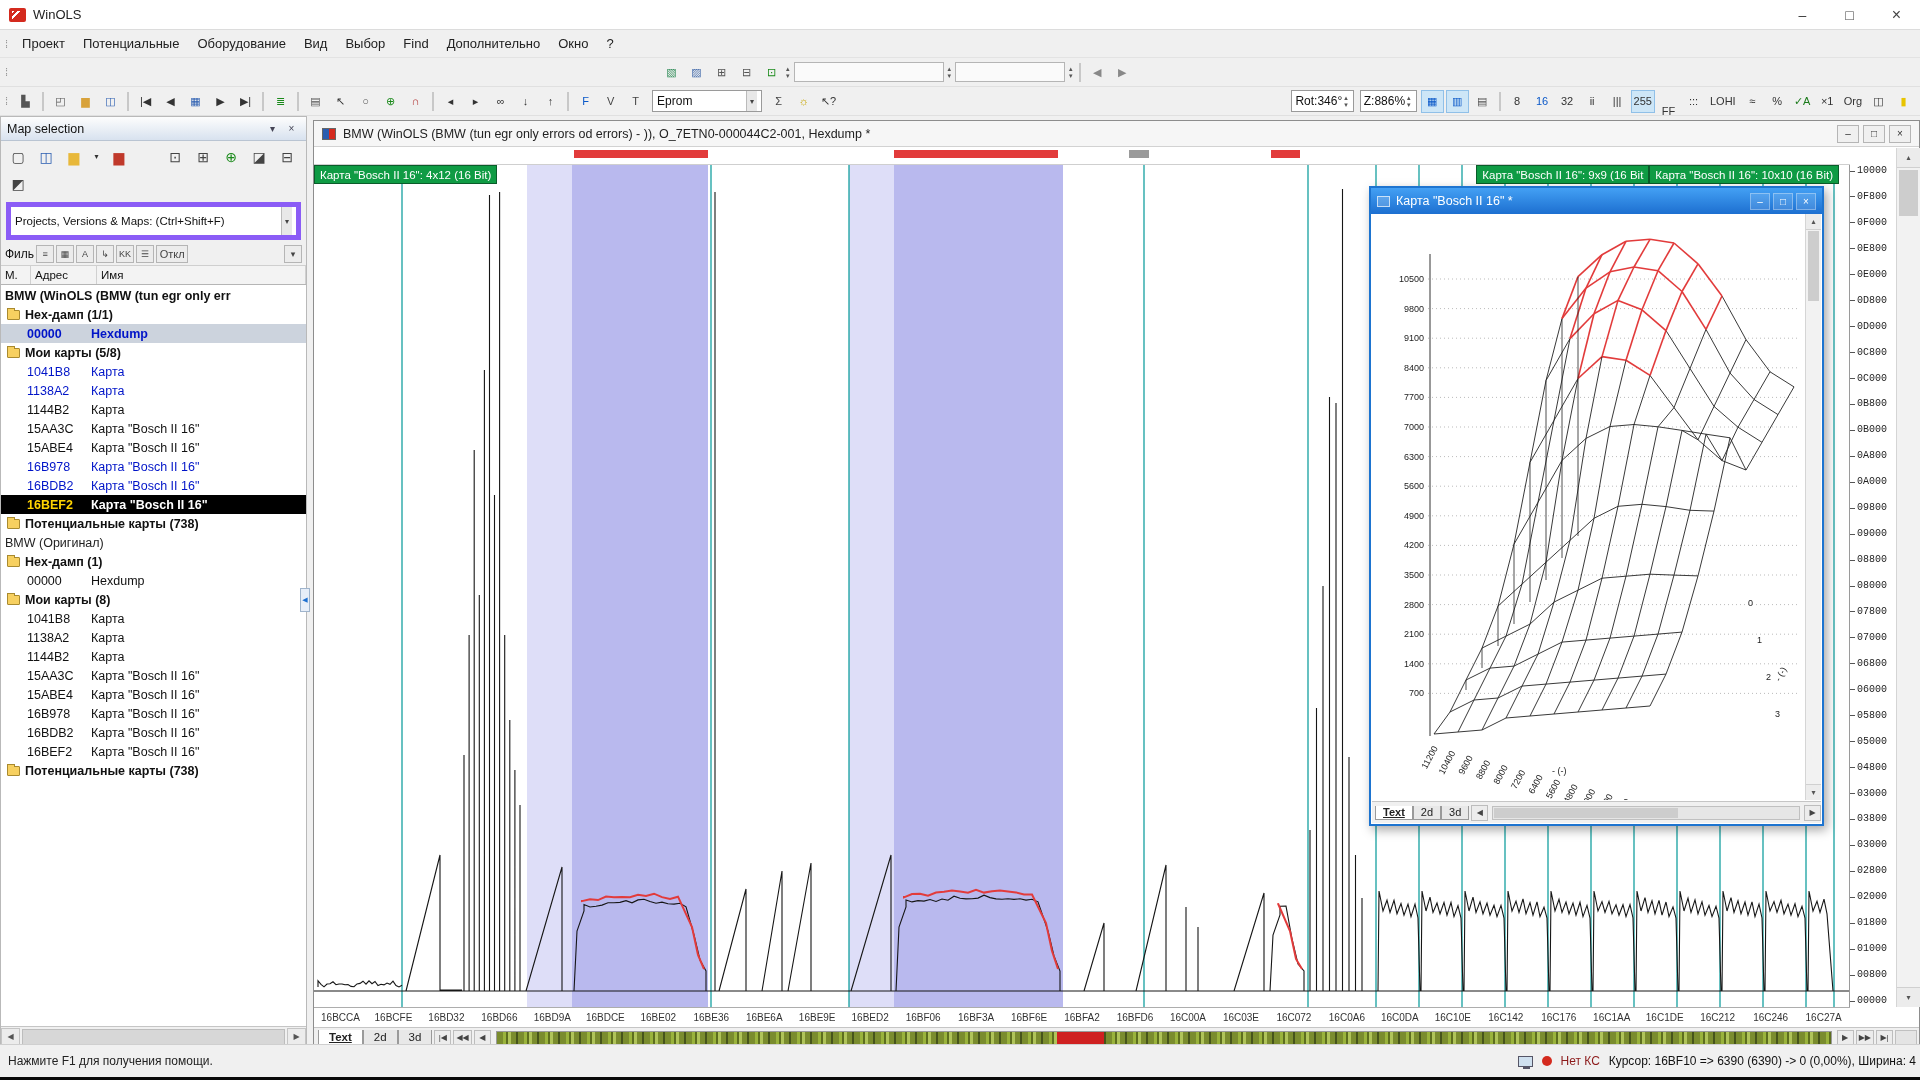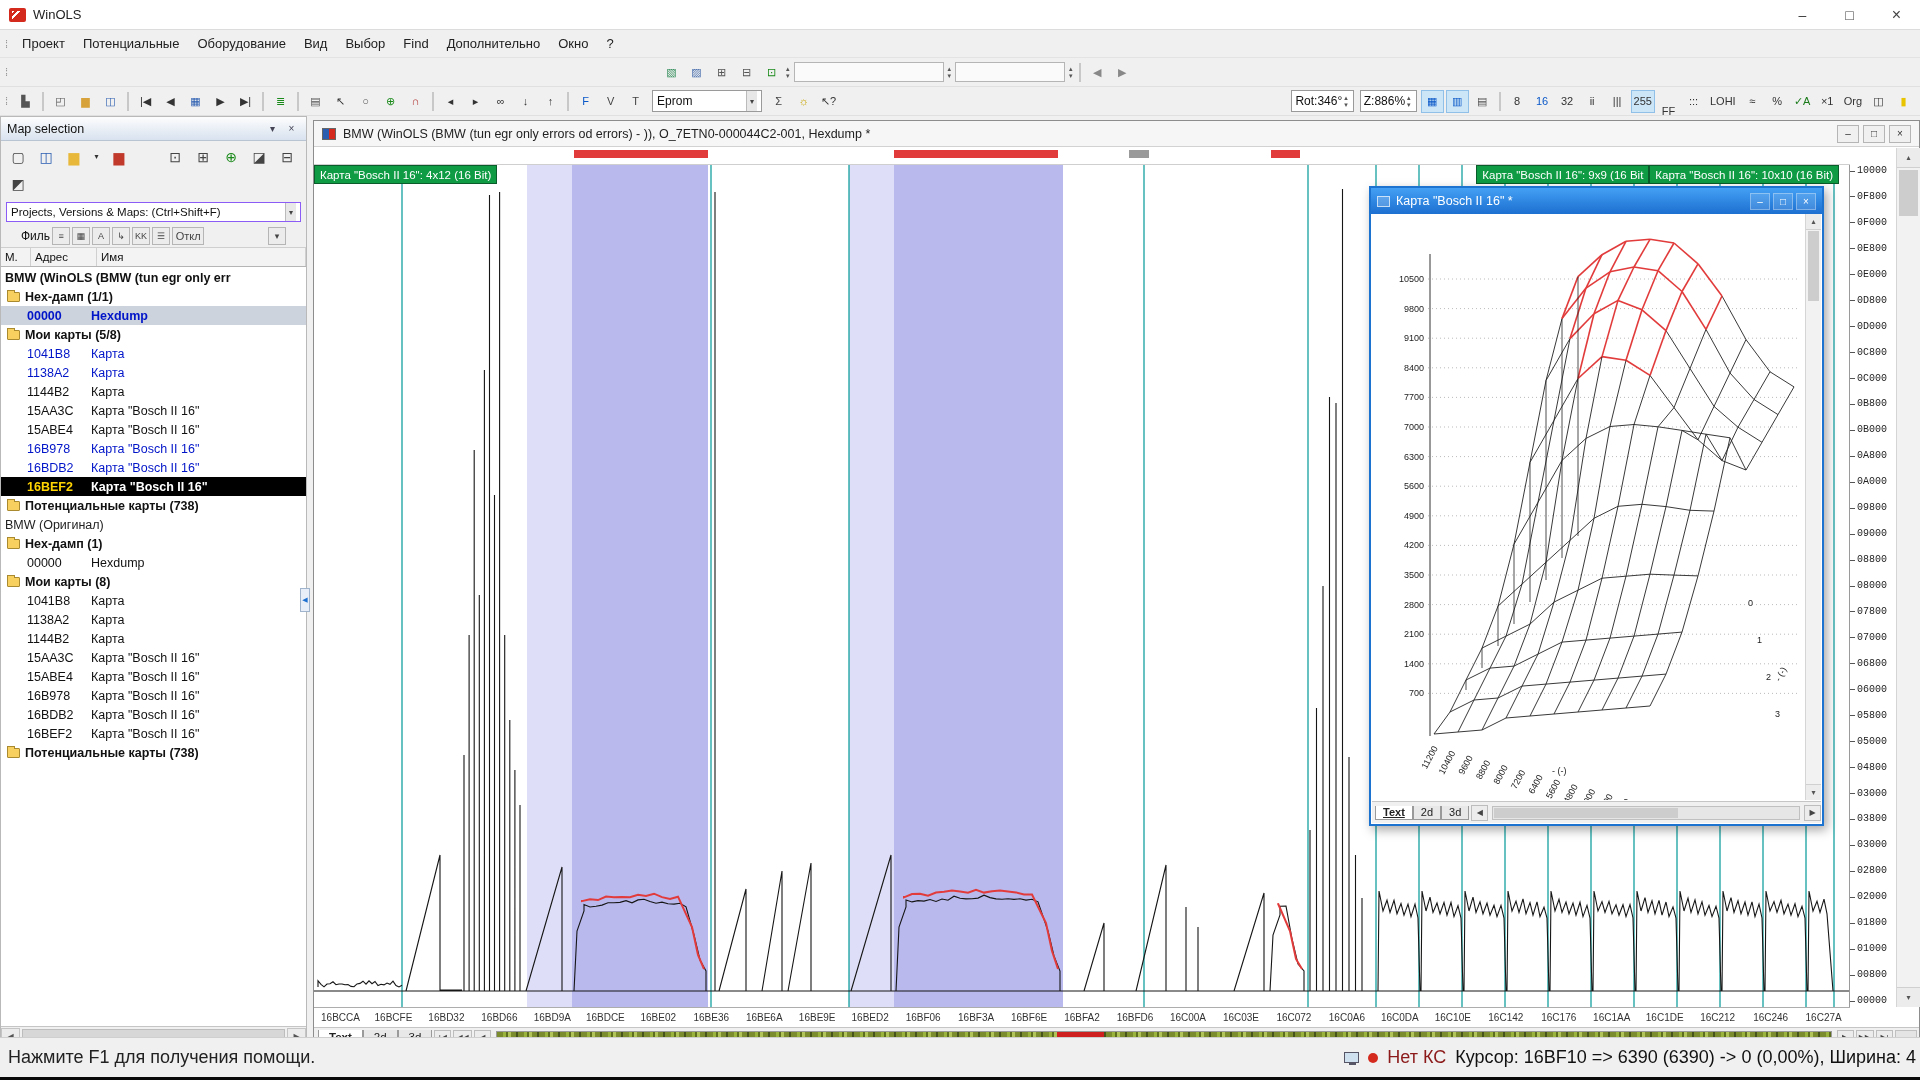--- a/index.html
+++ b/index.html
@@ -37,23 +37,23 @@
   
   #mapsel{position:absolute;left:0;top:116px;width:307px;bottom:33px;background:#f0f0f0;border:1px solid #b9b9b9;display:flex;flex-direction:column}
   .pshead{height:24px;background:linear-gradient(#fdfdfd,#d8e2ef);display:flex;align-items:center;padding:0 6px;border-bottom:1px solid #b9c4d2;font-size:12.5px}
   .pshead .hbtn{margin-left:auto;width:17px;text-align:center;color:#445;font-size:10px}
   .pshead .hbtn+.hbtn{margin-left:2px}
   .ptools{display:flex;flex-wrap:wrap;align-items:center;padding:3px 4px;gap:2px;background:#f0f0f0}
   .pti{width:26px;height:25px;display:flex;align-items:center;justify-content:center;font-size:14px;border:1px solid transparent;color:#555}
   .pti.small{width:15px;font-size:8px}
   .extra-row{padding:3px 6px}
   .extra-btn{width:100%;height:23px;background:#e9e9e9;border:1px solid #ababab;font-size:12px;display:flex;align-items:center;justify-content:center;color:#222}
-  .pcombo{margin:3px 5px;height:20px;background:#fff;border:1px solid #8b5cf6;display:flex;align-items:center;font-size:11.5px;padding:0 4px;white-space:nowrap;overflow:hidden}
+  .pcombo{margin:3px 5px;height:38px;background:#fff;border:5px solid #8b5cf6;display:flex;align-items:center;font-size:11.5px;padding:0 4px;white-space:nowrap;overflow:hidden}
   .pcombo .dd{margin-left:auto;font-size:8px;color:#444;border-left:1px solid #bbb;padding:0 3px;align-self:stretch;display:flex;align-items:center;background:#e8e8e8}
-  .filterrow{display:flex;align-items:center;padding:2px 20px;gap:2px;font-size:12px}
+  .filterrow{display:flex;align-items:center;padding:2px 4px;gap:2px;font-size:12px}
   .fic-btn{min-width:18px;height:18px;border:1px solid #b5b5b5;background:#ececec;display:flex;align-items:center;justify-content:center;font-size:9px;color:#444;padding:0 2px}
   .cols{display:flex;height:20px;border-top:1px solid #cfcfcf;border-bottom:1px solid #b5b5b5;background:#f3f3f3;font-size:11.5px;align-items:center}
   .colc{padding:0 4px;border-right:1px solid #d0d0d0;height:100%;display:flex;align-items:center}
   .colc.c1{width:30px}.colc.c2{width:66px}.colc.c3{flex:1}
   #tree{flex:1;background:#fff;overflow:hidden;padding-top:1px}
   .trow{display:flex;height:19px;align-items:center;font-size:12.5px;padding-left:4px;white-space:nowrap}
   .trow .fic{display:none;width:13px;height:10px;margin:0 5px 0 2px;background:#f7d060;border:1px solid #a98a2f;border-radius:1px;position:relative;flex:0 0 auto}
   .trow .fic::before{content:"";position:absolute;left:-1px;top:-3px;width:6px;height:2px;background:#f7d060;border:1px solid #a98a2f;border-bottom:none}
   .trow.folder .fic{display:inline-block}
   .trow .addr{width:64px;margin-left:22px;flex:0 0 auto}
@@ -112,21 +112,21 @@
   #mvscroll{position:absolute;right:1px;top:0;width:16px;height:586px;background:#f2f2f2;border-left:1px solid #d5d5d5}
   #mvscroll .vthumb{top:17px;height:70px}
   #mvscroll .vbtn{height:16px}
   #mbottom{position:absolute;left:1px;right:1px;bottom:1px;height:22px;background:#f0f0f0;border-top:1px solid #c5c5c5;display:flex;align-items:center;padding-left:3px;gap:2px}
   .mtab{padding:0 7px 1px;border:1px solid #9a9a9a;border-top:none;background:#e8e8e8;font-size:11px;color:#222}
   .mtab.active{background:#fff;font-weight:bold;text-decoration:underline}
   #mtrack{flex:1;height:14px;margin:0 2px;background:#e6e6e6;border:1px solid #c0c0c0;position:relative}
   #mtrack .hthumb{position:absolute;left:1px;top:1px;bottom:1px;width:60%;background:#cdcdcd;border:none;height:auto;margin:0}
 
   
-  #statusbar{position:absolute;left:0;right:0;bottom:3px;height:40px;background:#f0f0f0;border-top:1px solid #cfcfcf;display:flex;align-items:center;font-size:18px}
+  #statusbar{position:absolute;left:0;right:0;bottom:3px;height:33px;background:#f0f0f0;border-top:1px solid #cfcfcf;display:flex;align-items:center;font-size:12px}
   #statusbar .help{margin-left:8px;color:#222}
   .sright{margin-left:auto;display:flex;align-items:center;gap:9px;margin-right:4px}
   .ic-pc{width:15px;height:11px;border:1px solid #556;background:#cfe0ef;position:relative}
   .ic-pc::after{content:"";position:absolute;left:4px;bottom:-3px;width:7px;height:2px;background:#556}
   .ic-dot{width:10px;height:10px;border-radius:50%;background:#d42a1e}
   .ks{color:#8c1a1a}
   .cursor-text{color:#111;white-space:nowrap}
   #blackbar{position:absolute;left:0;right:0;bottom:0;height:3px;background:#0a0a0a}
 </style>
 </head>

